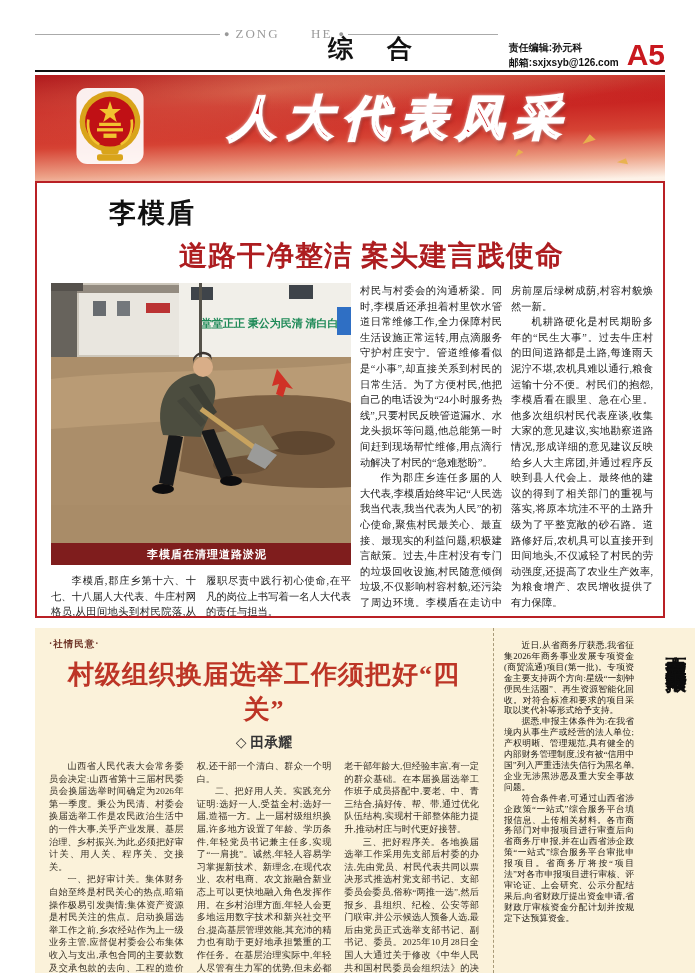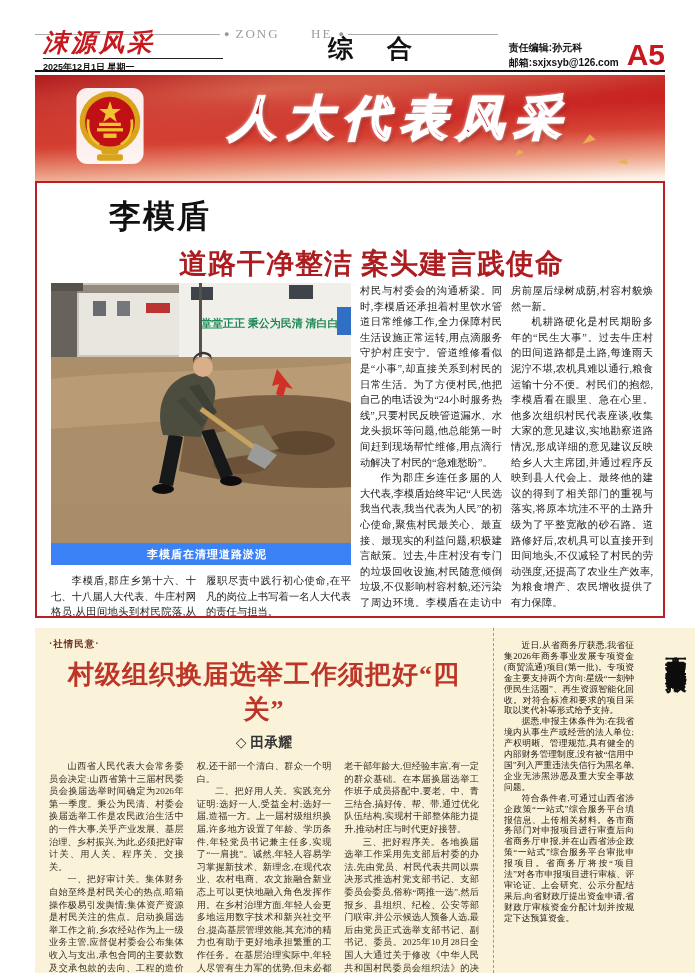--- a/index.html
+++ b/index.html
@@ -43,26 +43,26 @@
   .bird{position:absolute;width:0;height:0;border-left:10px solid transparent;border-right:4px solid transparent;
         border-bottom:7px solid #e8b24d;opacity:.95;}
   .bird.b1{right:70px;top:60px;transform:rotate(-18deg);}
   .bird.b2{right:35px;top:82px;transform:rotate(10deg) scale(.8);}
   .bird.b3{right:140px;top:74px;transform:rotate(-30deg) scale(.7);}
 
   
   .main-box{box-sizing:border-box;height:437px;border:2px solid #b92025;margin-top:0;
             padding:12px 14px 10px 14px;overflow:hidden;}
   .art-head{height:88px;}
-  .art-name{font-size:32px;font-weight:900;color:#111;margin-left:58px;letter-spacing:2px;}
+  .art-name{font-size:27px;font-weight:900;color:#111;margin-left:58px;letter-spacing:2px;}
   .art-headline{font-size:28px;font-weight:900;color:#ad1d20;margin-left:128px;margin-top:6px;letter-spacing:1px;}
   .cols{display:flex;gap:9px;height:326px;}
   .left-wrap{width:300px;flex:none;}
   .photo{position:relative;width:300px;height:282px;background:#a98c68;overflow:hidden;}
-  .photo-caption{position:absolute;left:0;right:0;bottom:0;height:22px;background:#3b82f6;color:#fff;
+  .photo-caption{position:absolute;left:0;right:0;bottom:0;height:22px;background:#7f1d1d;color:#fff;
                  font-size:11px;font-weight:bold;line-height:22px;padding-left:96px;letter-spacing:1px;}
   .left-text{margin-top:8px;height:96px;column-count:2;column-gap:10px;overflow:hidden;}
   .bodyp{font-size:10.3px;line-height:15.6px;text-align:justify;margin:0;text-indent:2em;}
   .bodyp.cont{text-indent:0;}
   .ncol{width:142px;flex:none;overflow:hidden;}
 
   
   .bottom{display:flex;margin:10px 5px 0 35px;width:660px;height:345px;background:#fbf2da;}
   .op-box{box-sizing:border-box;width:458px;flex:none;padding:10px 14px 10px 14px;overflow:hidden;}
   .op-kicker{font-size:9.5px;font-weight:bold;color:#6e3326;letter-spacing:1px;}
@@ -86,24 +86,20 @@
   <div class="inner">
 
     <div class="masthead">
       <div class="pinyin-row">
         <div class="pline l"></div>
         <span class="pdot">●</span>
         <span class="pinyin-txt">ZONG      HE</span>
         <span class="pdot">●</span>
         <div class="pline r"></div>
         <div style="flex:1"></div>
-      </div>
-      <div class="mh-left">
-        <div class="paper-name">涑源风采</div>
-        <div class="date-line">2025年12月1日 星期一</div>
       </div>
       <div class="mh-center">
         <div class="section-name">综合</div>
       </div>
       <div class="mh-right">
         <div class="editor-block">
           <div>责任编辑:孙元科</div>
           <div>邮箱:sxjxsyb@126.com</div>
         </div>
         <div class="page-no">A5</div>

